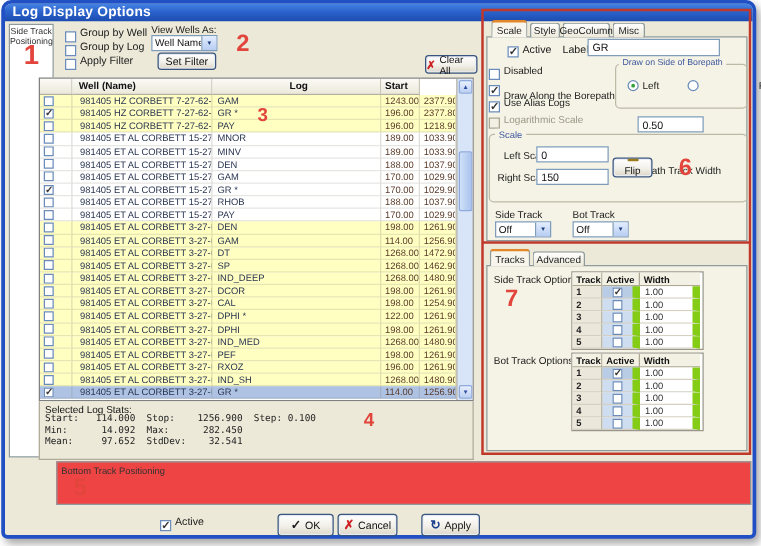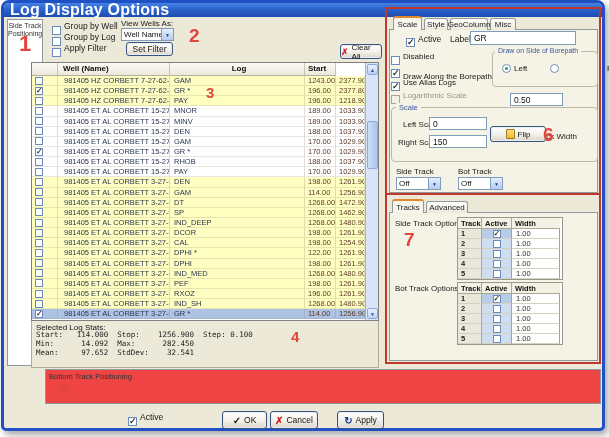--- a/index.html
+++ b/index.html
@@ -6,21 +6,21 @@
   .screen{position:relative;width:609px;height:437px;background:#fff;overflow:hidden;
           font-family:"Liberation Sans",sans-serif;-webkit-font-smoothing:antialiased;}
   .abs{position:absolute;}
   
   .dlg{position:absolute;left:1px;top:0;width:598px;height:425px;background:#ece9d8;
        border:3px solid #2050c4;border-radius:8px 8px 5px 5px;
        box-shadow:3px 4px 7px rgba(110,110,110,.6);}
   .titlebar{position:absolute;left:4px;top:3px;width:598px;height:14px;border-radius:5px 5px 0 0;
        background:linear-gradient(180deg,#4583e2 0%,#2b63cc 45%,#1c4cb0 100%);
        display:flex;align-items:center;}
-  .title{color:#fff;font-size:16px;font-weight:bold;padding-left:6px;letter-spacing:.2px;}
+  .title{color:#fff;font-size:11px;font-weight:bold;padding-left:6px;letter-spacing:.2px;}
   
   .lbl{position:absolute;font-size:8.5px;color:#1a1a1a;white-space:nowrap;}
   .lbl.sm{font-size:8px;}
   .cb{position:relative;display:inline-block;width:9px;height:9px;background:#fff;
       border:1px solid #6b8cba;box-sizing:border-box;}
   .cb.checked::after{content:"✓";position:absolute;left:0px;top:-2.5px;font-size:9px;
       font-weight:bold;color:#333;}
   .cb.small{width:8px;height:8px;}
   .cb.small.checked::after{font-size:8px;top:-2px;}
   .cb.dis{border-color:#a9a694;background:#f2f0e4;}
@@ -94,21 +94,21 @@
   .redbox{position:absolute;left:385px;top:7px;width:216px;height:357px;
       border:2px solid #c0382b;box-sizing:border-box;z-index:1;}
   .reddiv{position:absolute;left:386px;top:193px;width:214px;height:2px;background:#c0382b;z-index:4;}
   
   .ttable{position:absolute;width:106px;background:#fff;border:1px solid #9a968a;box-sizing:border-box;z-index:6;}
   .thead{display:flex;height:11px;}
   .thc{box-sizing:border-box;background:#f3f1e4;border-right:1px solid #aca894;
       border-bottom:1px solid #aca894;font-size:7.5px;font-weight:bold;color:#111;
       padding:1px 0 0 3px;}
   .trow{display:flex;height:10px;}
-  .tc{box-sizing:border-box;border-right:1px solid #84cc16;border-bottom:1px solid #d4d0c2;
+  .tc{box-sizing:border-box;border-right:6px solid #84cc16;border-bottom:1px solid #d4d0c2;
       font-size:7.5px;display:flex;align-items:center;}
   .tnum{width:24px;background:#ebe7da;font-weight:bold;color:#222;padding-left:3px;
       border-right:1px solid #aca894;}
   .tact{width:30px;background:#cfddf1;justify-content:center;}
   .tact.first{background:#b9cce6;}
   .twid{width:48px;background:#fff;color:#333;padding-left:4px;}
   .icon{display:inline-block;}
   .flip-ic{width:9px;height:10px;background:linear-gradient(180deg,#ffe07a,#f2b92e);
       border:1px solid #9c7c1e;border-radius:1px;box-sizing:border-box;}
 </style>
@@ -430,21 +430,21 @@
   <span class="abs" style="left:391px;top:90px;z-index:6;"><span class="cb dis"></span></span>
   <span class="lbl sm" style="left:403px;top:91px;color:#9a9786;z-index:6;">Logarithmic Scale</span>
 
   <div class="gb" style="left:391px;top:107px;width:207px;height:55px;z-index:6;">
     <span class="gb-title" style="left:4px;top:-5px;">Scale</span>
   </div>
   <span class="lbl sm" style="left:403px;top:120px;z-index:7;">Left Scale</span>
   <div class="field" style="left:429px;top:117px;width:58px;height:13px;z-index:7;">0</div>
   <span class="lbl sm" style="left:398px;top:138px;z-index:7;">Right Scale</span>
   <div class="field" style="left:429px;top:135px;width:58px;height:13px;z-index:7;">150</div>
-  <div class="btn" style="left:490px;top:126px;width:56px;height:16px;z-index:7;">
+  <div class="btn" style="left:490px;top:126px;width:32px;height:16px;z-index:7;flex-direction:column;">
     <span class="flip-ic"></span>
     <span style="font-size:8px;">Flip</span>
   </div>
 
   <span class="lbl sm" style="left:396px;top:167px;z-index:6;">Side Track</span>
   <div class="dd" style="left:396px;top:177px;width:45px;height:13px;z-index:6;">
     <span class="dd-text">Off</span>
     <span class="dd-btn">▼</span>
   </div>
   <span class="lbl sm" style="left:458px;top:167px;z-index:6;">Bot Track</span>

